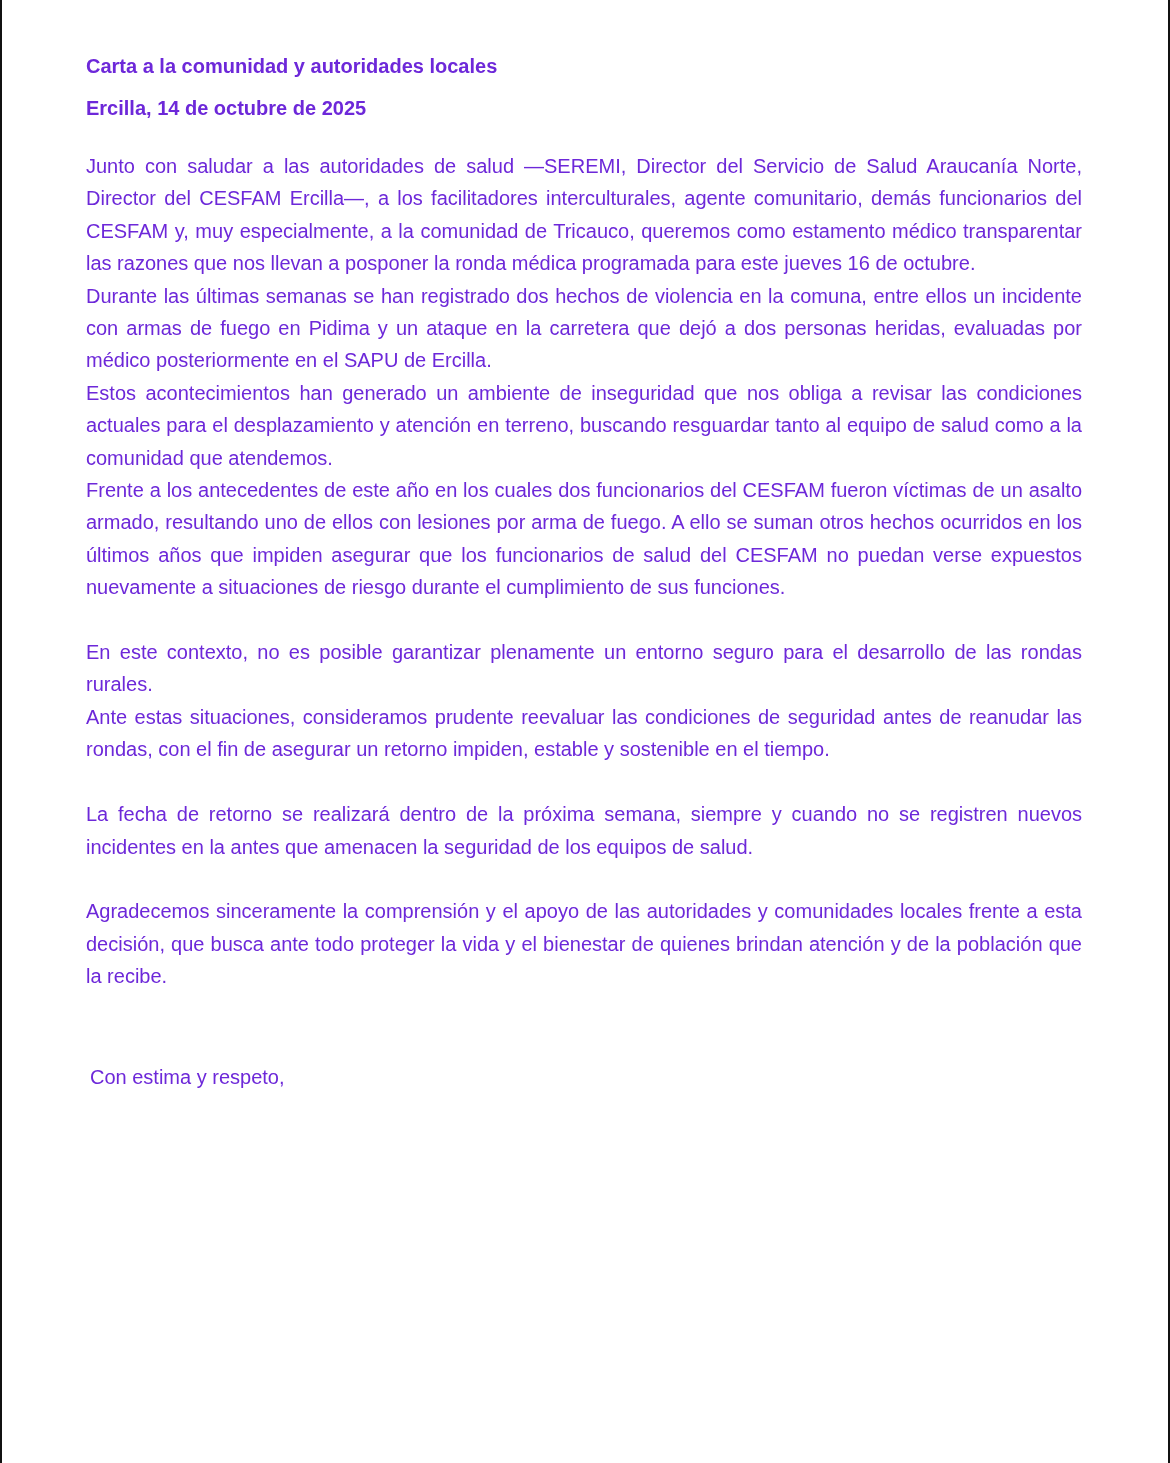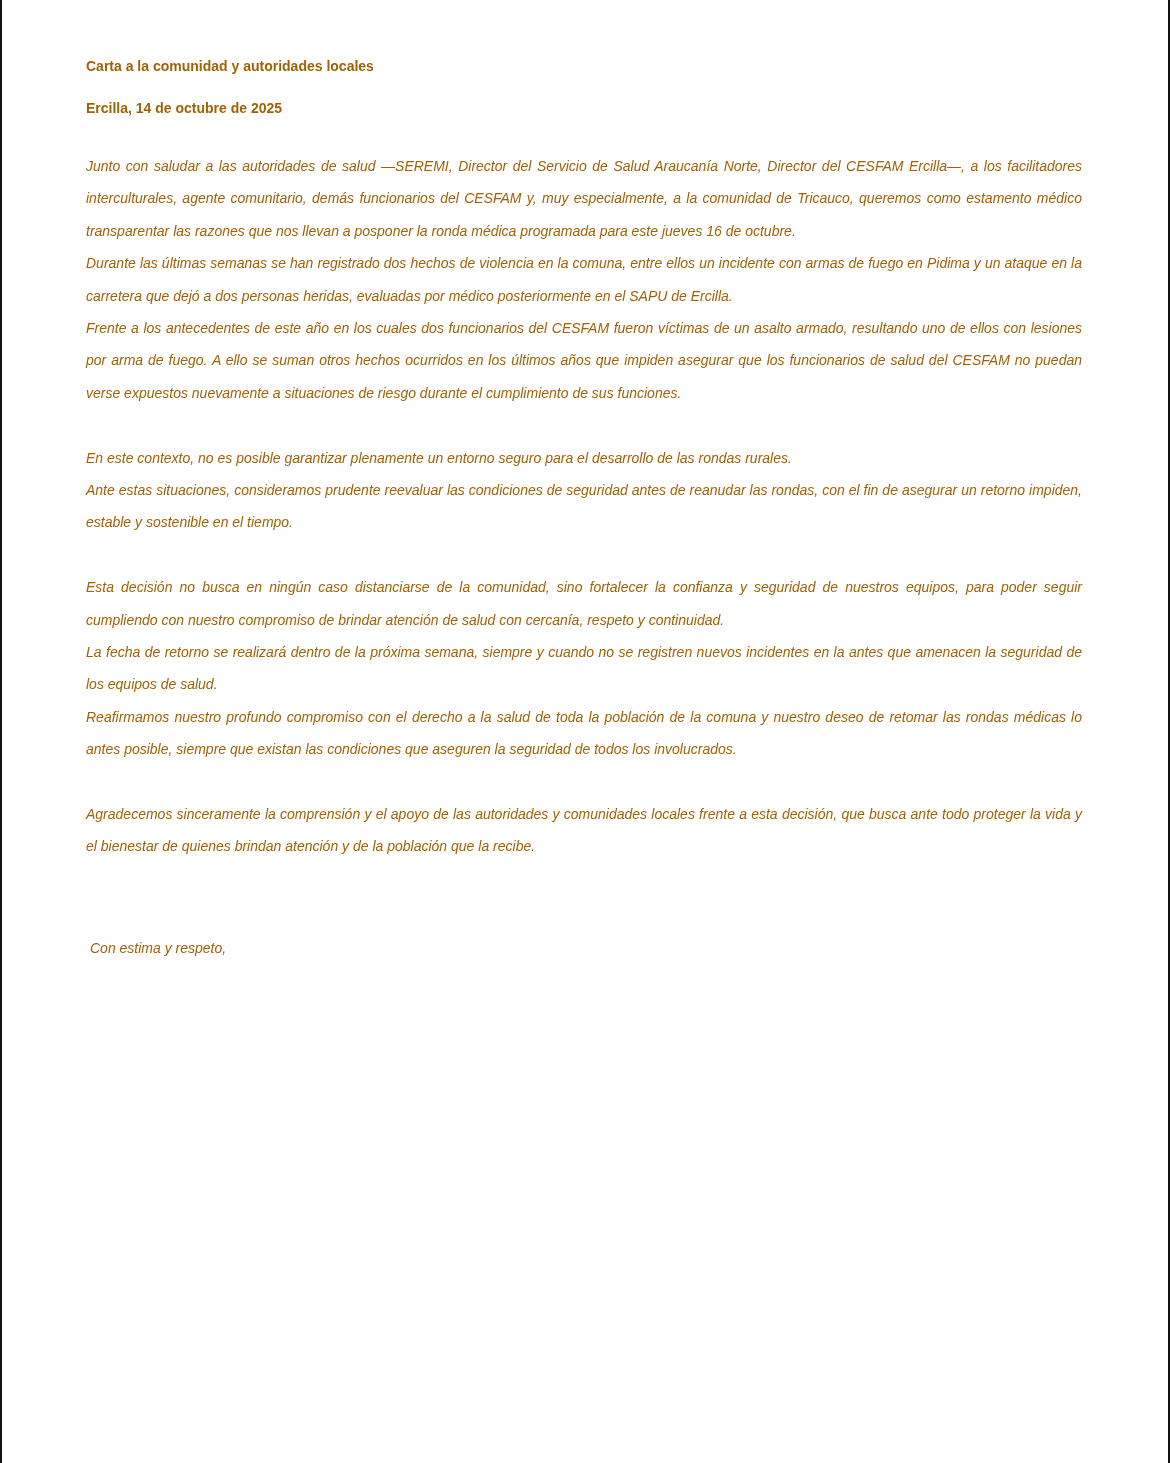--- a/index.html
+++ b/index.html
@@ -7,51 +7,50 @@
   .page {
     position: absolute; left: 0; top: 0; width: 1170px; height: 1463px;
     box-sizing: border-box;
     border-left: 2px solid #111;
     border-right: 2px solid #111;
     background: #fff;
   }
   .content {
     position: absolute; left: 84px; top: 50px; width: 996px;
     font-family: "Liberation Sans", sans-serif;
-    color: #a16207;
-    font-size: 14px;
+    color: #6d28d9;
+    font-size: 20px;
     line-height: 32.4px;
   }
   .title { font-weight: bold; margin: 0; line-height: 32px; }
   .date { font-weight: bold; margin: 10px 0 0 0; line-height: 32px; }
-  .body-block { margin-top: 26px; font-style: italic; }
+  .body-block { margin-top: 26px; }
   p.par { margin: 0; text-align: justify; text-align-last: left; }
   .gap { height: 32.4px; }
   .closing { margin: 4px; }
   .signature { font-weight: bold; margin: 0 0 0 6px; }
 </style>
 </head>
 <body>
 
 <div class="page">
   <div class="content">
     <p class="title">Carta a la comunidad y autoridades locales</p>
     <p class="date">Ercilla, 14 de octubre de 2025</p>
 
     <div class="body-block">
       <p class="par">Junto con saludar a las autoridades de salud —SEREMI, Director del Servicio de Salud Araucanía Norte, Director del CESFAM Ercilla—, a los facilitadores interculturales, agente comunitario, demás funcionarios del CESFAM y, muy especialmente, a la comunidad de Tricauco, queremos como estamento médico transparentar las razones que nos llevan a posponer la ronda médica programada para este jueves 16 de octubre.</p>
       <p class="par">Durante las últimas semanas se han registrado dos hechos de violencia en la comuna, entre ellos un incidente con armas de fuego en Pidima y un ataque en la carretera que dejó a dos personas heridas, evaluadas por médico posteriormente en el SAPU de Ercilla.</p>
+      <p class="par">Estos acontecimientos han generado un ambiente de inseguridad que nos obliga a revisar las condiciones actuales para el desplazamiento y atención en terreno, buscando resguardar tanto al equipo de salud como a la comunidad que atendemos.</p>
       <p class="par">Frente a los antecedentes de este año en los cuales dos funcionarios del CESFAM fueron víctimas de un asalto armado, resultando uno de ellos con lesiones por arma de fuego. A ello se suman otros hechos ocurridos en los últimos años que impiden asegurar que los funcionarios de salud del CESFAM no puedan verse expuestos nuevamente a situaciones de riesgo durante el cumplimiento de sus funciones.</p>
       <div class="gap"></div>
       <p class="par">En este contexto, no es posible garantizar plenamente un entorno seguro para el desarrollo de las rondas rurales.</p>
       <p class="par">Ante estas situaciones, consideramos prudente reevaluar las condiciones de seguridad antes de reanudar las rondas, con el fin de asegurar un retorno impiden, estable y sostenible en el tiempo.</p>
       <div class="gap"></div>
-      <p class="par">Esta decisión no busca en ningún caso distanciarse de la comunidad, sino fortalecer la confianza y seguridad de nuestros equipos, para poder seguir cumpliendo con nuestro compromiso de brindar atención de salud con cercanía, respeto y continuidad.</p>
       <p class="par">La fecha de retorno se realizará dentro de la próxima semana, siempre y cuando no se registren nuevos incidentes en la antes que amenacen la seguridad de los equipos de salud.</p>
-      <p class="par">Reafirmamos nuestro profundo compromiso con el derecho a la salud de toda la población de la comuna y nuestro deseo de retomar las rondas médicas lo antes posible, siempre que existan las condiciones que aseguren la seguridad de todos los involucrados.</p>
       <div class="gap"></div>
       <p class="par">Agradecemos sinceramente la comprensión y el apoyo de las autoridades y comunidades locales frente a esta decisión, que busca ante todo proteger la vida y el bienestar de quienes brindan atención y de la población que la recibe.</p>
       <div class="gap"></div>
       <div class="gap"></div>
       <p class="closing">Con estima y respeto,</p>
     </div>
   </div>
 </div>
 
 </body></html>

